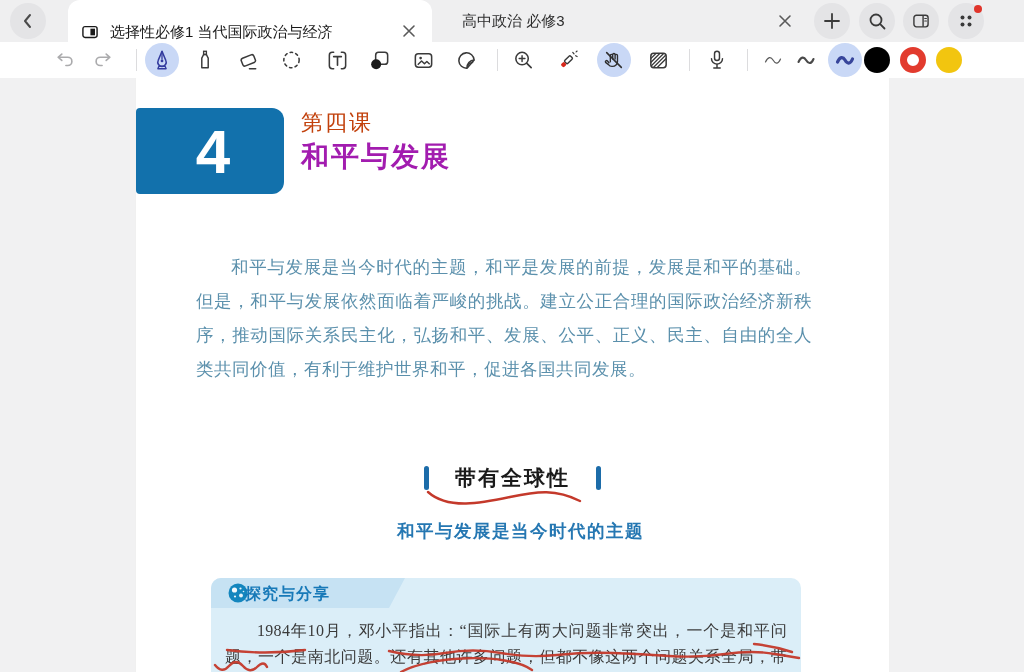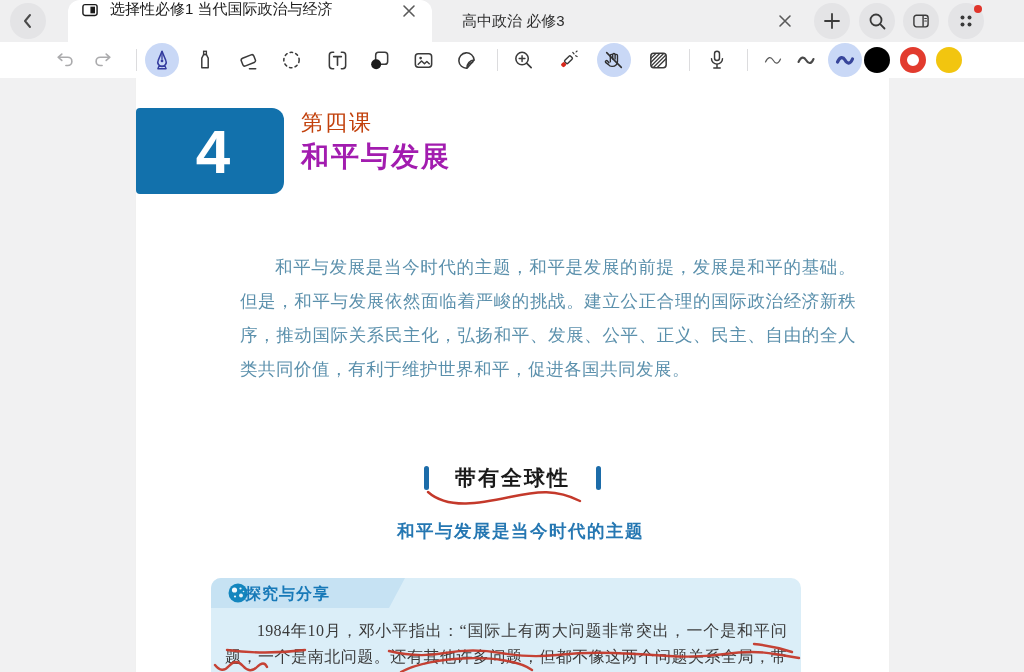--- a/index.html
+++ b/index.html
@@ -4,21 +4,21 @@
 <style>
   html,body{margin:0;padding:0;}
   body{font-family:"Liberation Sans","DejaVu Sans",sans-serif;-webkit-font-smoothing:antialiased;}
   .app{position:relative;width:1024px;height:672px;background:#F1F1F2;overflow:hidden;}
 
   
   .tabbar{position:absolute;left:0;top:0;width:1024px;height:42px;background:#EFEFF0;}
   .circle-btn{position:absolute;top:3px;width:36px;height:36px;border-radius:50%;background:#E4E4E6;
     display:flex;align-items:center;justify-content:center;cursor:pointer;}
   .tab-active{position:absolute;left:68px;top:0;width:364px;height:42px;background:#FFFFFF;
-    border-radius:12px 12px 0 0;display:flex;align-items:flex-start;padding:0 12px;box-sizing:border-box;}
+    border-radius:12px 12px 0 0;display:flex;align-items:flex-end;padding:0 12px;box-sizing:border-box;}
   .tab-active .tab-title{font-size:15px;color:#1A1A1A;margin-left:10px;flex:1;white-space:nowrap;overflow:hidden;}
   .tab-inactive{position:absolute;left:432px;top:0;width:378px;height:42px;display:flex;align-items:center;
     padding:0 14px 0 30px;box-sizing:border-box;}
   .tab-inactive .tab-title{font-size:15px;color:#2E2E2E;flex:1;white-space:nowrap;}
   .tab-close{width:22px;height:22px;display:flex;align-items:center;justify-content:center;cursor:pointer;}
   .badge{position:absolute;right:2px;top:2px;width:8px;height:8px;border-radius:50%;background:#E0352B;}
 
   
   .toolbar{position:absolute;left:0;top:42px;width:1024px;height:36px;background:#FFFFFF;border-bottom:1px solid #D9D9DB;}
   .tool{position:absolute;top:45px;width:30px;height:30px;display:flex;align-items:center;justify-content:center;cursor:pointer;}
@@ -31,21 +31,21 @@
   .page{position:absolute;left:135px;top:0;width:753px;height:594px;background:#FFFFFF;overflow:hidden;
     border-left:1px solid rgba(0,0,0,0.06);border-right:1px solid rgba(0,0,0,0.06);}
 
   .chapter-box{position:absolute;left:0;top:30px;width:148px;height:86px;background:#1271AC;
     border-radius:4px 12px 12px 4px;display:flex;align-items:center;justify-content:center;}
   .chapter-num{color:#FFFFFF;font-size:62px;font-weight:bold;padding-left:6px;}
   .chapter-label{position:absolute;left:165px;top:30px;font-size:22px;color:#c2410c;letter-spacing:2px;}
   .chapter-title{position:absolute;left:165px;top:60px;font-size:28px;font-weight:bold;color:#a21caf;letter-spacing:2px;}
 
   .intro{position:absolute;left:60px;top:172px;width:616px;font-size:17.5px;line-height:34px;color:#5B90AC;
-    text-indent:2em;text-align:justify;letter-spacing:0.5px;margin-left:44px;}
+    text-indent:2em;text-align:justify;letter-spacing:0.5px;}
 
   .section-row{position:absolute;left:0;top:386px;width:100%;display:flex;align-items:center;justify-content:center;}
   .section-bar{width:5px;height:24px;background:#1C6CA9;border-radius:2.5px;margin:0 26px;}
   .section-title{font-size:21px;font-weight:bold;color:#1A1A1A;letter-spacing:2px;}
   .squiggle{position:absolute;left:288px;top:408px;}
   .subtitle{position:absolute;left:0;top:441px;width:100%;text-align:center;font-size:17.5px;font-weight:bold;
     color:#2577B2;letter-spacing:1.5px;font-family:"Liberation Serif","DejaVu Serif",serif;margin-left:8px;}
 
   .explore-box{position:absolute;left:75px;top:500px;width:590px;height:140px;background:#DBEEF8;border-radius:10px;}
   .explore-strip{position:absolute;left:0;top:0;width:178px;height:30px;background:#C6E2F3;border-radius:10px 0 0 0;}

